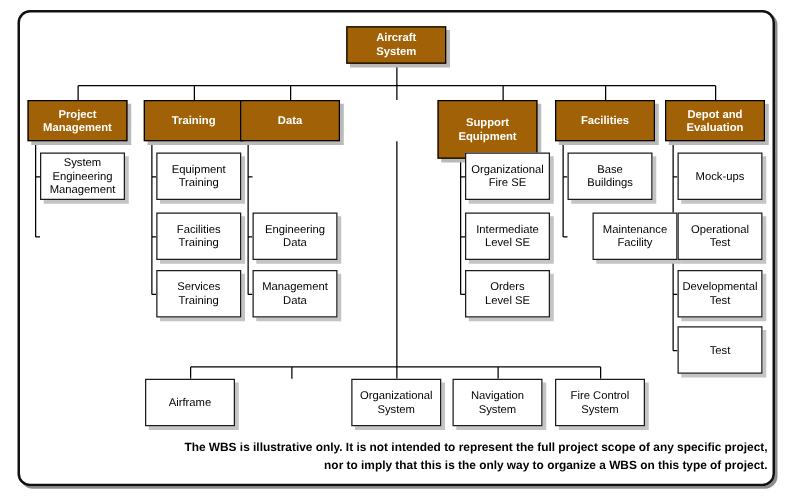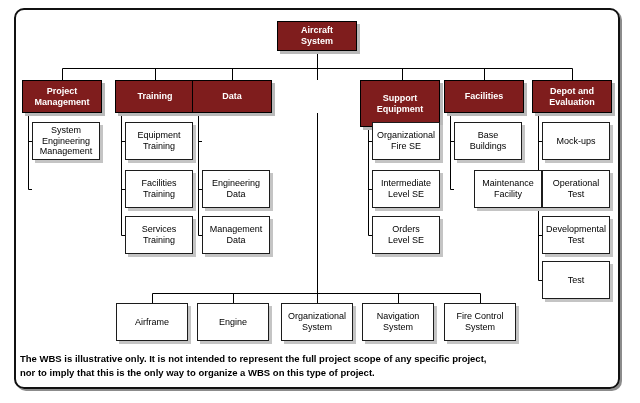--- a/index.html
+++ b/index.html
@@ -15,32 +15,32 @@
     background:transparent;
   }
   svg.wires { position:absolute; left:0; top:0; width:640px; height:403px; }
   .node {
     position:absolute; box-sizing:border-box;
     display:flex; align-items:center; justify-content:center;
     text-align:center; white-space:pre-line;
     font-size:9px; line-height:1.18;
   }
   .blk {
-    background:#7f1d1d; color:#fff; font-weight:bold;
+    background:#a16207; color:#fff; font-weight:bold;
     border:1px solid #000;
     box-shadow:3px 3px 0 #b9b9b9;
   }
   .wht {
     background:#fff; color:#000;
     border:1px solid #1c1c1c;
     box-shadow:3px 3px 0 #c4c4c4;
   }
   .footnote {
     position:absolute; left:20px; right:26px; top:352px;
-    text-align:left; font-size:9.5px; font-weight:bold; color:#000;
+    text-align:right; font-size:9.5px; font-weight:bold; color:#000;
     line-height:1.45;
   }
 </style>
 </head>
 <body>
 
 <div id="stage">
 
   <svg class="wires" viewBox="0 0 640 403" xmlns="http://www.w3.org/2000/svg">
     <path fill="none" stroke="#000" stroke-width="1" d="
@@ -60,21 +60,21 @@
 
   <div class="frame"></div>
 
   <div class="node blk" style="left:277px;top:21px;width:80px;height:30px">Aircraft
 System</div>
 
   <div class="node blk" style="left:22px;top:80px;width:80px;height:33px">Project
 Management</div>
   <div class="node blk" style="left:115px;top:80px;width:80px;height:33px">Training</div>
   <div class="node blk" style="left:192px;top:80px;width:80px;height:33px">Data</div>
-  <div class="node blk" style="left:360px;top:80px;width:80px;height:47px">Support
+  <div class="node blk" style="left:350px;top:80px;width:80px;height:47px">Support
 Equipment</div>
   <div class="node blk" style="left:444px;top:80px;width:80px;height:33px">Facilities</div>
   <div class="node blk" style="left:532px;top:80px;width:80px;height:33px">Depot and
 Evaluation</div>
 
   <div class="node wht" style="left:32px;top:122px;width:68px;height:38px">System
 Engineering
 Management</div>
 
   <div class="node wht" style="left:125px;top:122px;width:68px;height:38px">Equipment
@@ -102,21 +102,20 @@
 Facility</div>
 
   <div class="node wht" style="left:542px;top:122px;width:68px;height:38px">Mock-ups</div>
   <div class="node wht" style="left:542px;top:170px;width:68px;height:38px">Operational
 Test</div>
   <div class="node wht" style="left:542px;top:216px;width:68px;height:38px">Developmental
 Test</div>
   <div class="node wht" style="left:542px;top:261px;width:68px;height:38px">Test</div>
 
   <div class="node wht" style="left:116px;top:303px;width:72px;height:38px">Airframe</div>
-  <div class="node wht" style="left:197px;top:303px;width:72px;height:38px">Engine</div>
   <div class="node wht" style="left:281px;top:303px;width:72px;height:38px">Organizational
 System</div>
   <div class="node wht" style="left:362px;top:303px;width:72px;height:38px">Navigation
 System</div>
   <div class="node wht" style="left:444px;top:303px;width:72px;height:38px">Fire Control
 System</div>
 
   <div class="footnote">
     <div>The WBS is illustrative only. It is not intended to represent the full project scope of any specific project,</div>
     <div>nor to imply that this is the only way to organize a WBS on this type of project.</div>

